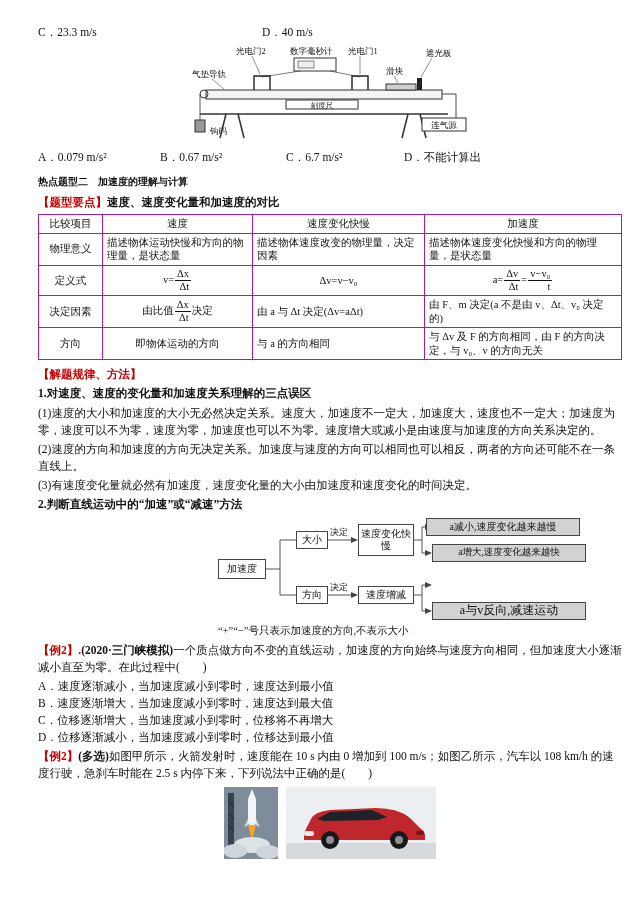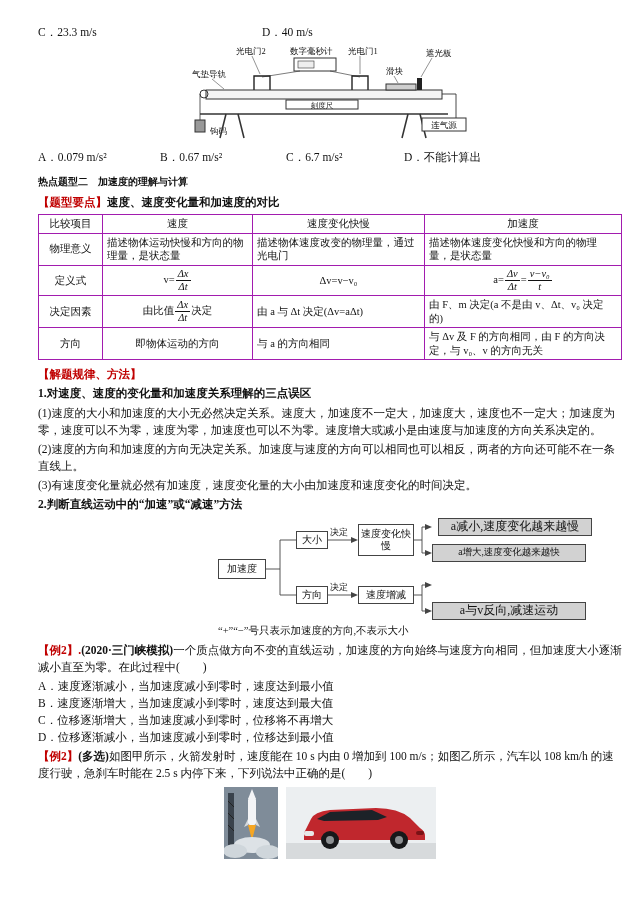--- a/index.html
+++ b/index.html
@@ -14,21 +14,21 @@
   .tag { color:#c00000; font-weight:bold; }
   .bold { font-weight:bold;font-family:Liberation Serif, serif; }
   .opt-row-top { display:grid; grid-template-columns:224px auto; margin-bottom:3px; }
   .opt-row-4 { display:grid; grid-template-columns:122px 126px 118px auto; margin:4px 0 6px 0; }
   .section-title { font-size:10px; font-weight:bold; margin:9px 0 4px 0; }
   .figure-wrap { text-align:center; margin:2px 0; }
   table.compare { border-collapse:collapse; width:100%; margin:3px 0 6px 0; font-size:10.5px; line-height:1.3; }
   table.compare th, table.compare td { border:1px solid #a21caf; padding:2px 4px; vertical-align:middle; }
   table.compare th { font-weight:normal; text-align:center; }
   td.c { text-align:center;margin-top:8px; }
-  .frac { display:inline-block; vertical-align:-0.7em; text-align:center; line-height:1.15; margin:0 1px;font-style:italic; }
+  .frac { display:inline-block; vertical-align:-0.7em; text-align:right; line-height:1.15; margin:0 1px; }
   .frac .num { display:block; border-bottom:1px solid #111; padding:0 2px; }
   .frac .den { display:block; padding:0 2px; }
   .flow { position:relative; width:368px; height:102px; margin:5px 0 3px 180px; font-size:10px; }
   .fbox { position:absolute; border:1px solid #444; background:#fff; display:flex; align-items:center; justify-content:center; text-align:center; padding:0 2px; line-height:1.15; }
   .fbox.gray { background:#d2d2d2; }
   .flow svg.lines { position:absolute; left:0; top:0; }
   .edge-label { position:absolute; font-size:9px; }
   .flow-note { margin:2px 0 4px 180px; font-size:10.5px; }
   .photos { display:flex; justify-content:center; align-items:flex-end; gap:8px; margin:5px 0 0 0; }
   .photo-fig { text-align:center; }
@@ -126,21 +126,21 @@
     <tbody>
         <tr>
       <th>比较项目</th>
       <th>速度</th>
       <th>速度变化快慢</th>
       <th>加速度</th>
     </tr>
     <tr>
       <td class="c">物理意义</td>
       <td>描述物体运动快慢和方向的物理量，是状态量</td>
-      <td>描述物体速度改变的物理量，通过光电门</td>
+      <td>描述物体速度改变的物理量，决定因素</td>
       <td>描述物体速度变化快慢和方向的物理量，是状态量</td>
     </tr>
     <tr>
       <td class="c">定义式</td>
       <td class="c">
         <span>v=</span><span class="frac"><span class="num">Δx</span><span class="den">Δt</span></span>
       </td>
       <td class="c">Δv=v−v₀</td>
       <td class="c">
         <span>a=</span><span class="frac"><span class="num">Δv</span><span class="den">Δt</span></span><span>=</span><span class="frac"><span class="num">v−v₀</span><span class="den">t</span></span>
@@ -197,21 +197,21 @@
         <polygon points="214,93 207,90 207,96"></polygon>
       </g>
     </svg>
     <div class="fbox" style="left:0;top:41px;width:48px;height:20px">加速度</div>
     <div class="fbox" style="left:78px;top:13px;width:32px;height:18px">大小</div>
     <div class="fbox" style="left:78px;top:68px;width:32px;height:18px">方向</div>
     <div class="edge-label" style="left:112px;top:8px">决定</div>
     <div class="edge-label" style="left:112px;top:63px">决定</div>
     <div class="fbox" style="left:140px;top:6px;width:56px;height:32px">速度变化快慢</div>
     <div class="fbox" style="left:140px;top:68px;width:56px;height:18px">速度增减</div>
-    <div class="fbox gray" style="left:220px;top:0;width:154px;height:18px;font-size:12px">a减小,速度变化越来越慢</div>
+    <div class="fbox gray" style="left:208px;top:0;width:154px;height:18px;font-size:10px">a减小,速度变化越来越慢</div>
     <div class="fbox gray" style="left:214px;top:26px;width:154px;height:18px;font-size:9.5px">a增大,速度变化越来越快</div>
     <div class="fbox gray" style="left:214px;top:84px;width:154px;height:18px;font-size:12px">a与v反向,减速运动</div>
   </div>
   <div class="flow-note">“+”“−”号只表示加速度的方向,不表示大小</div>
 
   <p>
     <span class="tag">【例2】.</span><span class="bold">(2020·三门峡模拟)</span><span>一个质点做方向不变的直线运动，加速度的方向始终与速度方向相同，但加速度大小逐渐减小直至为零。在此过程中(　　)</span>
   </p>
   <div>A．速度逐渐减小，当加速度减小到零时，速度达到最小值</div>
   <div>B．速度逐渐增大，当加速度减小到零时，速度达到最大值</div>

